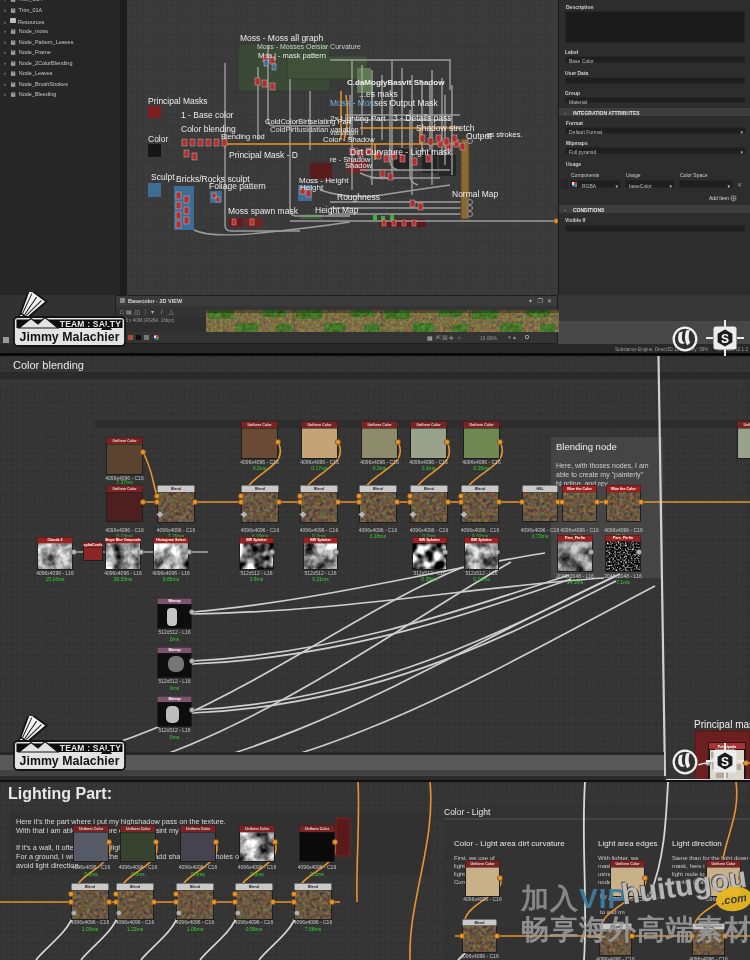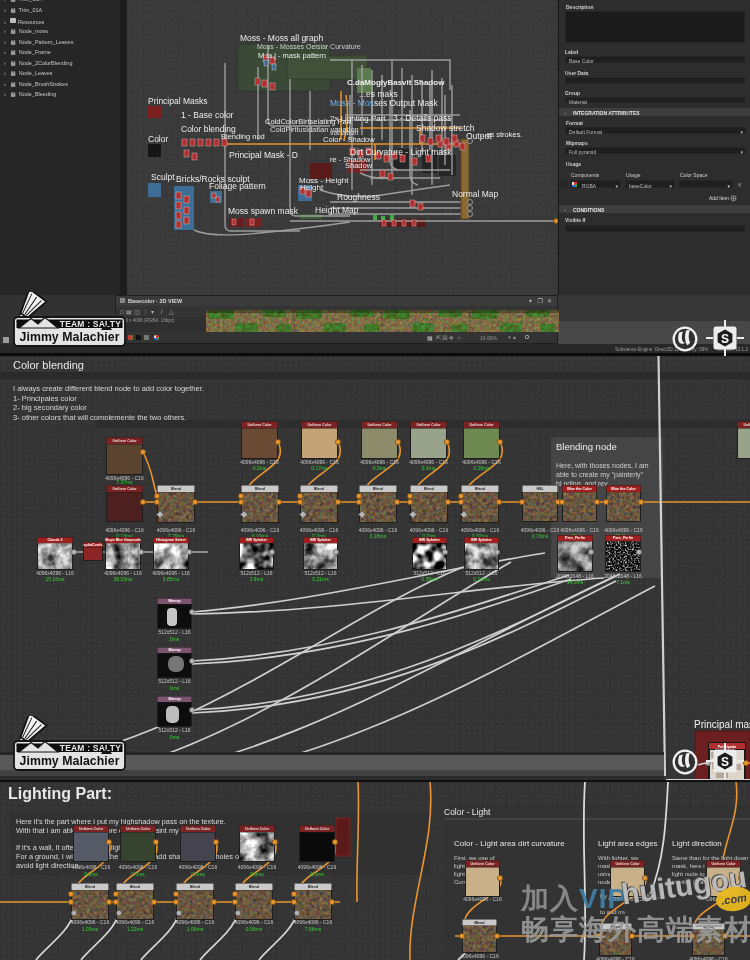--- a/index.html
+++ b/index.html
@@ -312,21 +312,20 @@
   </div>
 
   <div class="abs" style="left:3px;top:337px;width:6px;height:6px;background:#9a9a9a;"></div>
       <div class="abs" style="left:0;top:344px;width:750px;height:9px;background:#282828;color:#9a9a9a;font-size:4.6px;text-align:right;padding:2.5px 2px 0 0;">Substance Engine: Direct3D 11  Memory: 59%&nbsp;&nbsp;&nbsp;&nbsp;&nbsp;&nbsp;&nbsp;Version: 10.1.2</div>
   <div class="abs" style="left:0;top:353px;width:750px;height:3px;background:#0a0a0a;"></div>
 </div>
 
 <div class="abs grid2" id="sec2" style="left:0;top:356px;width:750px;height:426px;">
   <div class="abs wt" style="left:13px;top:3px;font-size:11px;">Color blending</div>
   <div class="abs" style="left:0;top:16px;width:750px;height:7px;background:#2a2a2a;"></div>
-  <div class="abs" style="left:13px;top:28px;font-size:7.5px;color:#d6d6d6;line-height:9.5px;">I always create different blend node to add color together.<br>1- Principales color<br>2- big secondary color<br>3- other colors that will complemente the two others.</div>
   <div id="graph2" class="abs" style="left:0;top:0;width:750px;height:426px;">
   <svg width="750" height="426" viewBox="0 0 750 426">
     <defs>
       <filter id="fBrown" color-interpolation-filters="sRGB">
               <feTurbulence type="fractalNoise" baseFrequency="0.3" numOctaves="3" seed="11" result="n"></feTurbulence>
               <feColorMatrix in="n" type="matrix" values="0.55 0 0 0 0.20 0 0.45 0 0 0.13 0 0 0.35 0 0.07 0 0 0 0 1"></feColorMatrix>
               <feComposite operator="in" in2="SourceGraphic"></feComposite>
             </filter>
       <filter id="fMossy" color-interpolation-filters="sRGB">
               <feTurbulence type="fractalNoise" baseFrequency="0.3" numOctaves="3" seed="5" result="n"></feTurbulence>

